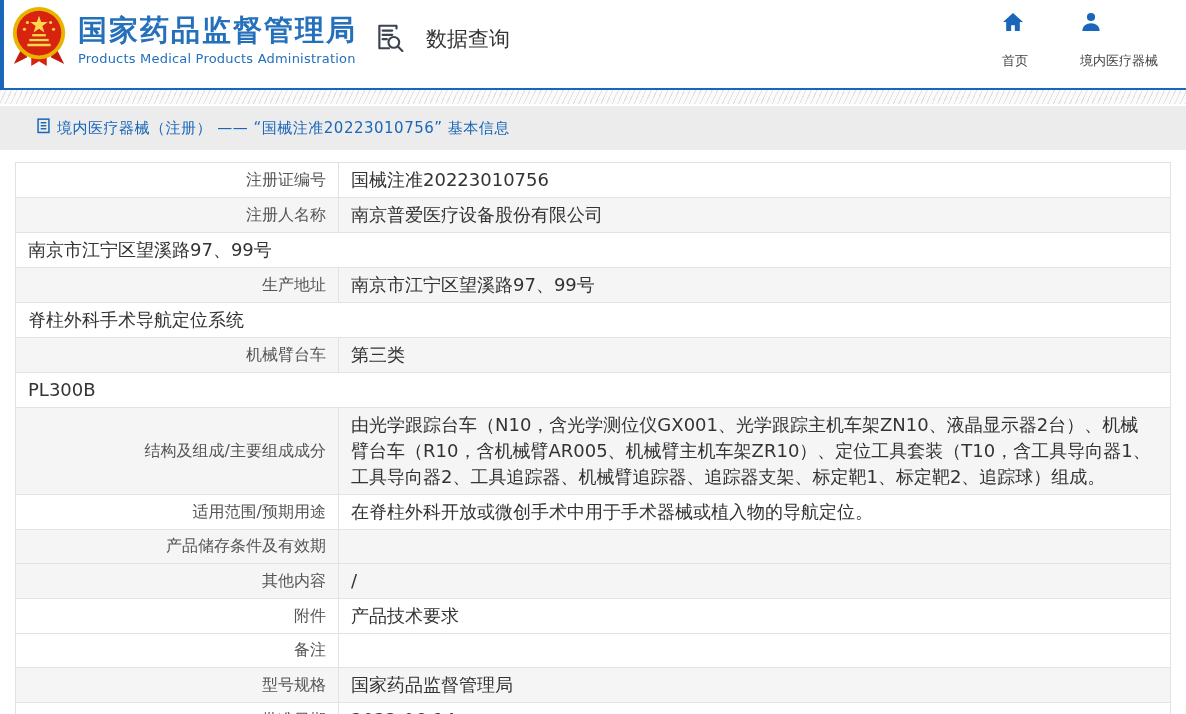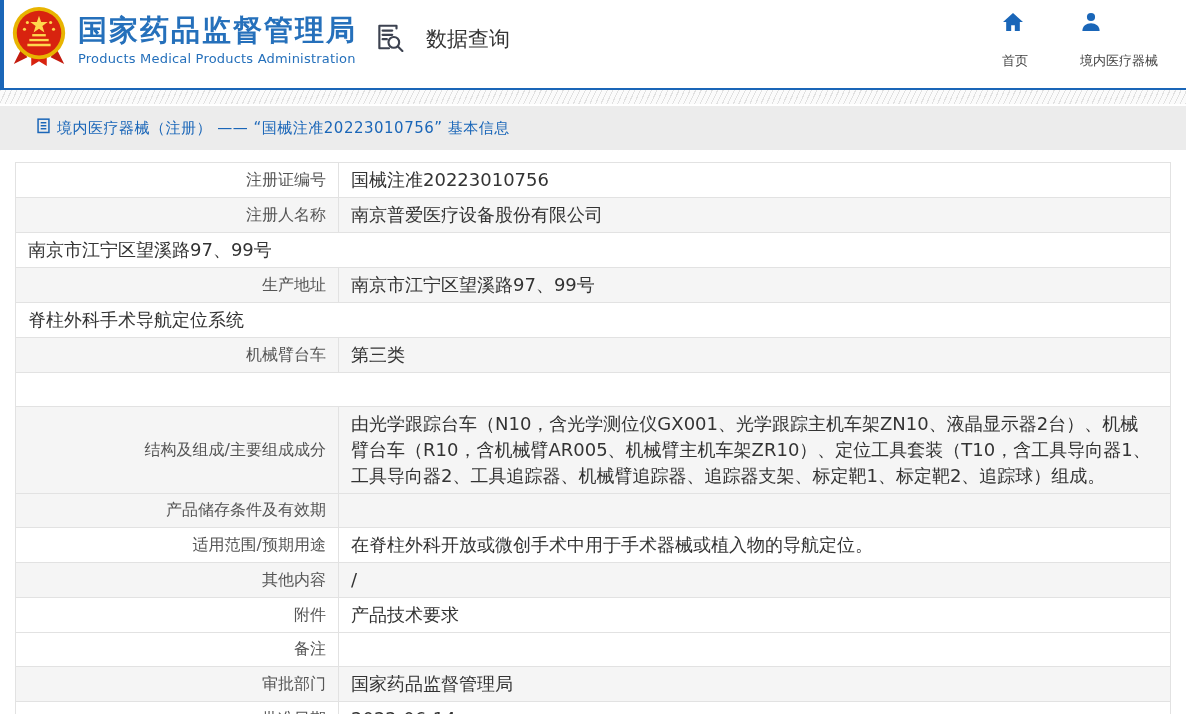--- a/index.html
+++ b/index.html
@@ -157,47 +157,48 @@
         <div class="tvalue">南京市江宁区望溪路97、99号</div>
       </div>
       <div class="trow">
         <div class="tvalue">脊柱外科手术导航定位系统</div>
       </div>
       <div class="trow alt">
         <div class="tlabel">机械臂台车</div>
         <div class="tvalue">第三类</div>
       </div>
       <div class="trow">
+        <div class="tvalue">PL300B</div>
       </div>
       <div class="trow alt">
         <div class="tlabel">结构及组成/主要组成成分</div>
         <div class="tvalue">由光学跟踪台车（N10，含光学测位仪GX001、光学跟踪主机车架ZN10、液晶显示器2台）、机械臂台车（R10，含机械臂AR005、机械臂主机车架ZR10）、定位工具套装（T10，含工具导向器1、工具导向器2、工具追踪器、机械臂追踪器、追踪器支架、标定靶1、标定靶2、追踪球）组成。</div>
       </div>
+      <div class="trow">
+        <div class="tlabel">适用范围/预期用途</div>
+        <div class="tvalue">在脊柱外科开放或微创手术中用于手术器械或植入物的导航定位。</div>
+      </div>
       <div class="trow alt">
         <div class="tlabel">产品储存条件及有效期</div>
         <div class="tvalue"></div>
       </div>
-      <div class="trow">
-        <div class="tlabel">适用范围/预期用途</div>
-        <div class="tvalue">在脊柱外科开放或微创手术中用于手术器械或植入物的导航定位。</div>
-      </div>
       <div class="trow alt">
         <div class="tlabel">其他内容</div>
         <div class="tvalue">/</div>
       </div>
       <div class="trow">
         <div class="tlabel">附件</div>
         <div class="tvalue">产品技术要求</div>
       </div>
       <div class="trow">
         <div class="tlabel">备注</div>
         <div class="tvalue"></div>
       </div>
       <div class="trow alt">
-        <div class="tlabel">审批部门</div>
+        <div class="tlabel">型号规格</div>
         <div class="tvalue">国家药品监督管理局</div>
       </div>
       <div class="trow">
         <div class="tlabel">批准日期</div>
         <div class="tvalue">2022-06-14</div>
       </div>
     </div>
 
 </div>
 

